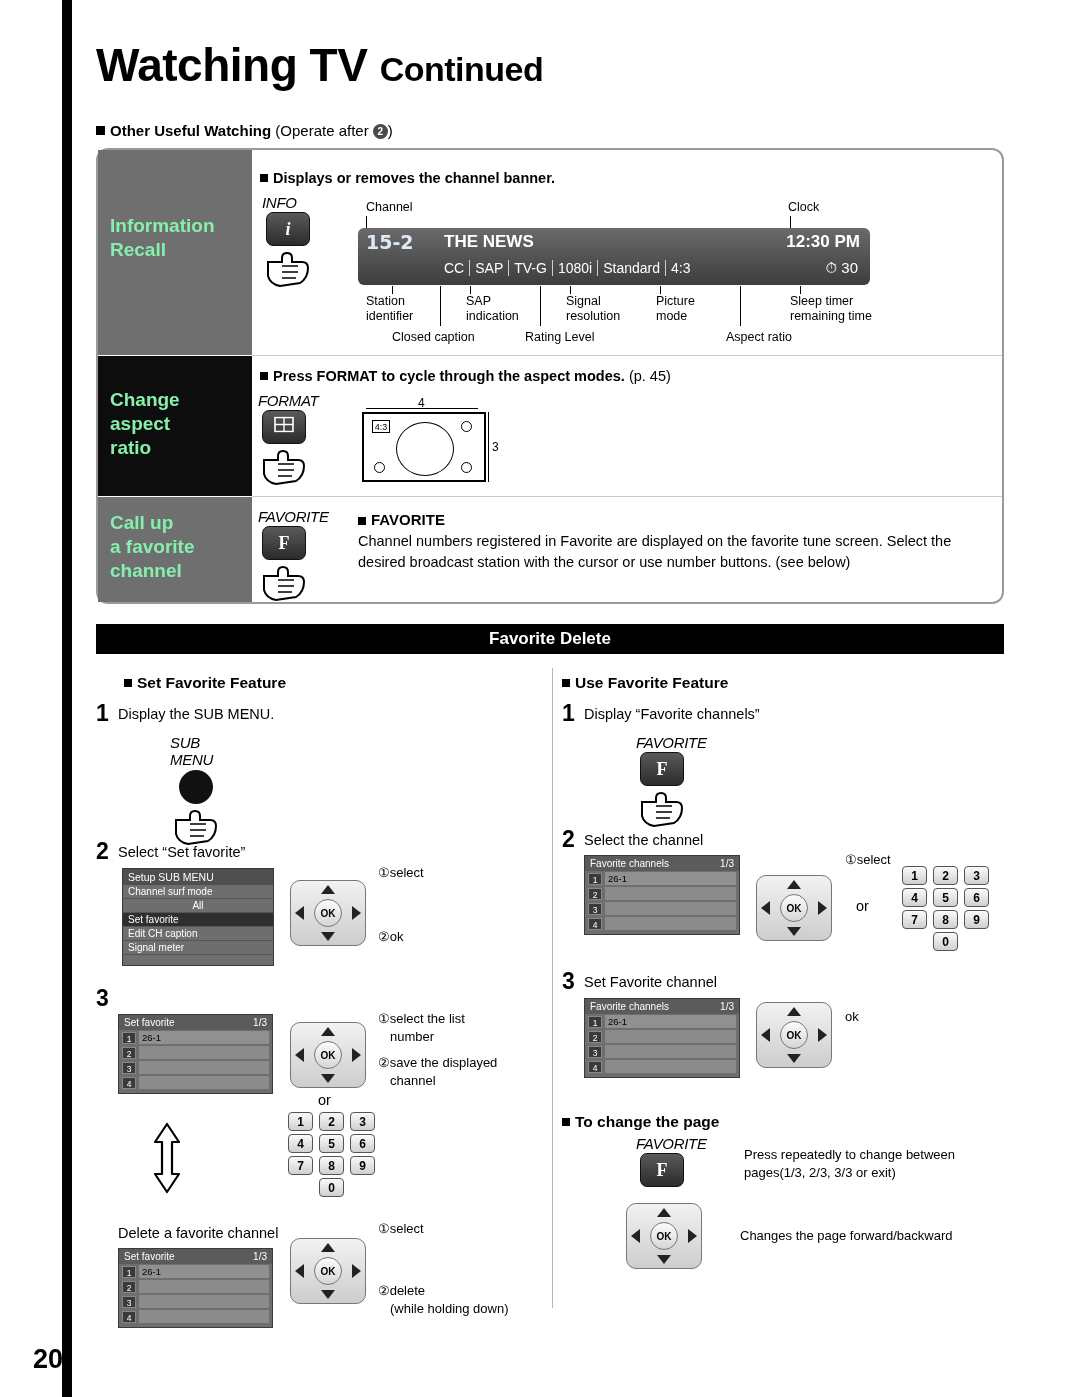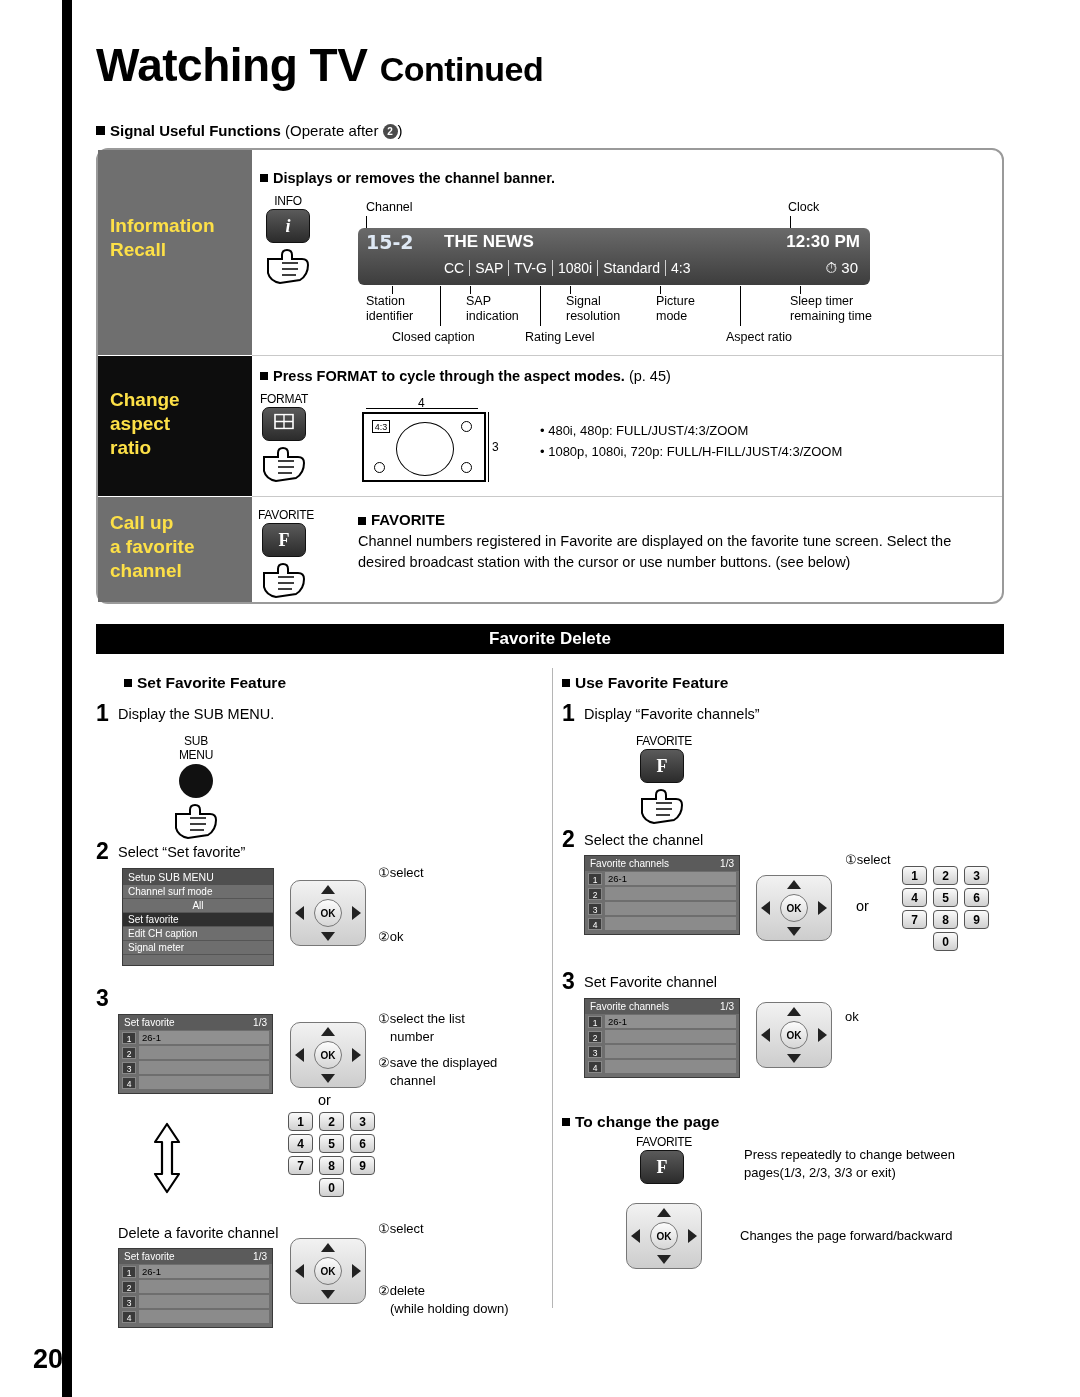--- a/index.html
+++ b/index.html
@@ -24,34 +24,34 @@
   .sec-head { position:absolute; left:96px; top:122px; font-size:15px; font-weight:bold; }
   .sec-head .sq { display:inline-block; width:9px; height:9px; background:#000; margin-right:5px; vertical-align:1px;}
   .sec-head .norm { font-weight:normal; }
   .circ2 { display:inline-block; width:15px; height:15px; border-radius:50%; background:#4a4a4a; color:#fff;
            font-size:10px; line-height:15px; text-align:center; vertical-align:1px; font-weight:bold;}
 
   
   .outer-box { position:absolute; left:96px; top:148px; width:908px; height:456px; border:2px solid #9a9a9a; border-radius:12px; background:#fff; }
 
   
-  .gcell { position:absolute; background:#6f6f6f; color:#fde047; font-weight:bold; font-size:19px; line-height:24px; }
+  .gcell { position:absolute; background:#6f6f6f; color:#86efac; font-weight:bold; font-size:19px; line-height:24px; }
   .gcell.dark { background:#0d0d0d; }
   .gcell span { display:block; }
 
   .row-sep { position:absolute; background:#c9c9c9; height:1px; }
 
   
   .subhead { position:absolute; font-size:14.5px; font-weight:bold; }
   .subhead .sq { display:inline-block; width:8px; height:8px; background:#000; margin-right:5px; vertical-align:1px;}
   .subhead .norm { font-weight:normal; }
 
   
   .keybox { position:absolute; width:52px; }
-  .keylabel { font-size:12px; text-align:center; letter-spacing:-0.3px; }
+  .keylabel { font-size:15px; text-align:left; letter-spacing:-0.3px;font-style:italic; }
   .keybtn { width:44px; height:34px; margin:1px auto 0; background:linear-gradient(#5a5a5a,#2b2b2b);
             border-radius:7px; border:1px solid #111; position:relative; }
   .keybtn .glyph { position:absolute; left:0; right:0; top:50%; transform:translateY(-50%);
                    text-align:center; color:#fff; font-size:18px; font-weight:bold; font-family:"Liberation Serif", serif; }
   .hand { width:52px; height:40px; position:relative; }
   .hand svg { position:absolute; left:0; top:0; }
 
   
   .banner { position:absolute; background:linear-gradient(#6a6a6a,#3d3d3d); border-radius:6px; color:#fff; }
   .bn-ch { position:absolute; left:8px; top:3px; font-size:19px; font-weight:bold; color:#dfe9f5; font-family:"DejaVu Sans", sans-serif;}
@@ -130,21 +130,21 @@
 <div class="page">
 
   <div class="left-bar"></div>
 
   <div class="title">
     <span>Watching TV</span>
     <span class="cont">Continued</span>
   </div>
 
   <div class="sec-head">
-    <span class="sq"></span><span>Signal Useful Functions</span>
+    <span class="sq"></span><span>Other Useful Watching</span>
     <span class="norm">(Operate after </span><span class="circ2">2</span><span class="norm">)</span>
   </div>
 
   <div class="outer-box"></div>
 
   <div class="gcell" style="left:98px; top:150px; width:154px; height:205px; padding:64px 0 0 12px;">
     <span>Information</span>
     <span>Recall</span>
   </div>
   <div class="row-sep" style="left:252px; top:355px; width:750px;"></div>
@@ -254,24 +254,20 @@
     <div style="position:absolute; right:12px; top:7px; width:11px; height:11px; border:1.4px solid #000; border-radius:50%;"></div>
     <div style="position:absolute; left:10px; bottom:7px; width:11px; height:11px; border:1.4px solid #000; border-radius:50%;"></div>
     <div style="position:absolute; right:12px; bottom:7px; width:11px; height:11px; border:1.4px solid #000; border-radius:50%;"></div>
     <div style="position:absolute; left:32px; top:8px; width:58px; height:54px; border:1.6px solid #000; border-radius:50%;"></div>
   </div>
   <div class="dim" style="left:418px; top:396px;">4</div>
   <div class="dim" style="left:492px; top:440px;">3</div>
   <div class="leader" style="left:366px; top:408px; width:112px; height:1px;"></div>
   <div class="leader" style="left:488px; top:412px; width:1px; height:70px;"></div>
 
-  <div class="bullets" style="left:540px; top:420px; width:440px;">
-    <div>• <span>480i, 480p:  FULL/JUST/4:3/ZOOM</span></div>
-    <div>• <span>1080p, 1080i, 720p:  FULL/H-FILL/JUST/4:3/ZOOM</span></div>
-  </div>
 
   <div class="gcell" style="left:98px; top:497px; width:154px; height:105px; padding:14px 0 0 12px;">
     <span>Call up</span>
     <span>a favorite</span>
     <span>channel</span>
   </div>
 
   <div class="keybox" style="left:258px; top:508px;">
     <div class="keylabel">FAVORITE</div>
     <div class="keybtn">

